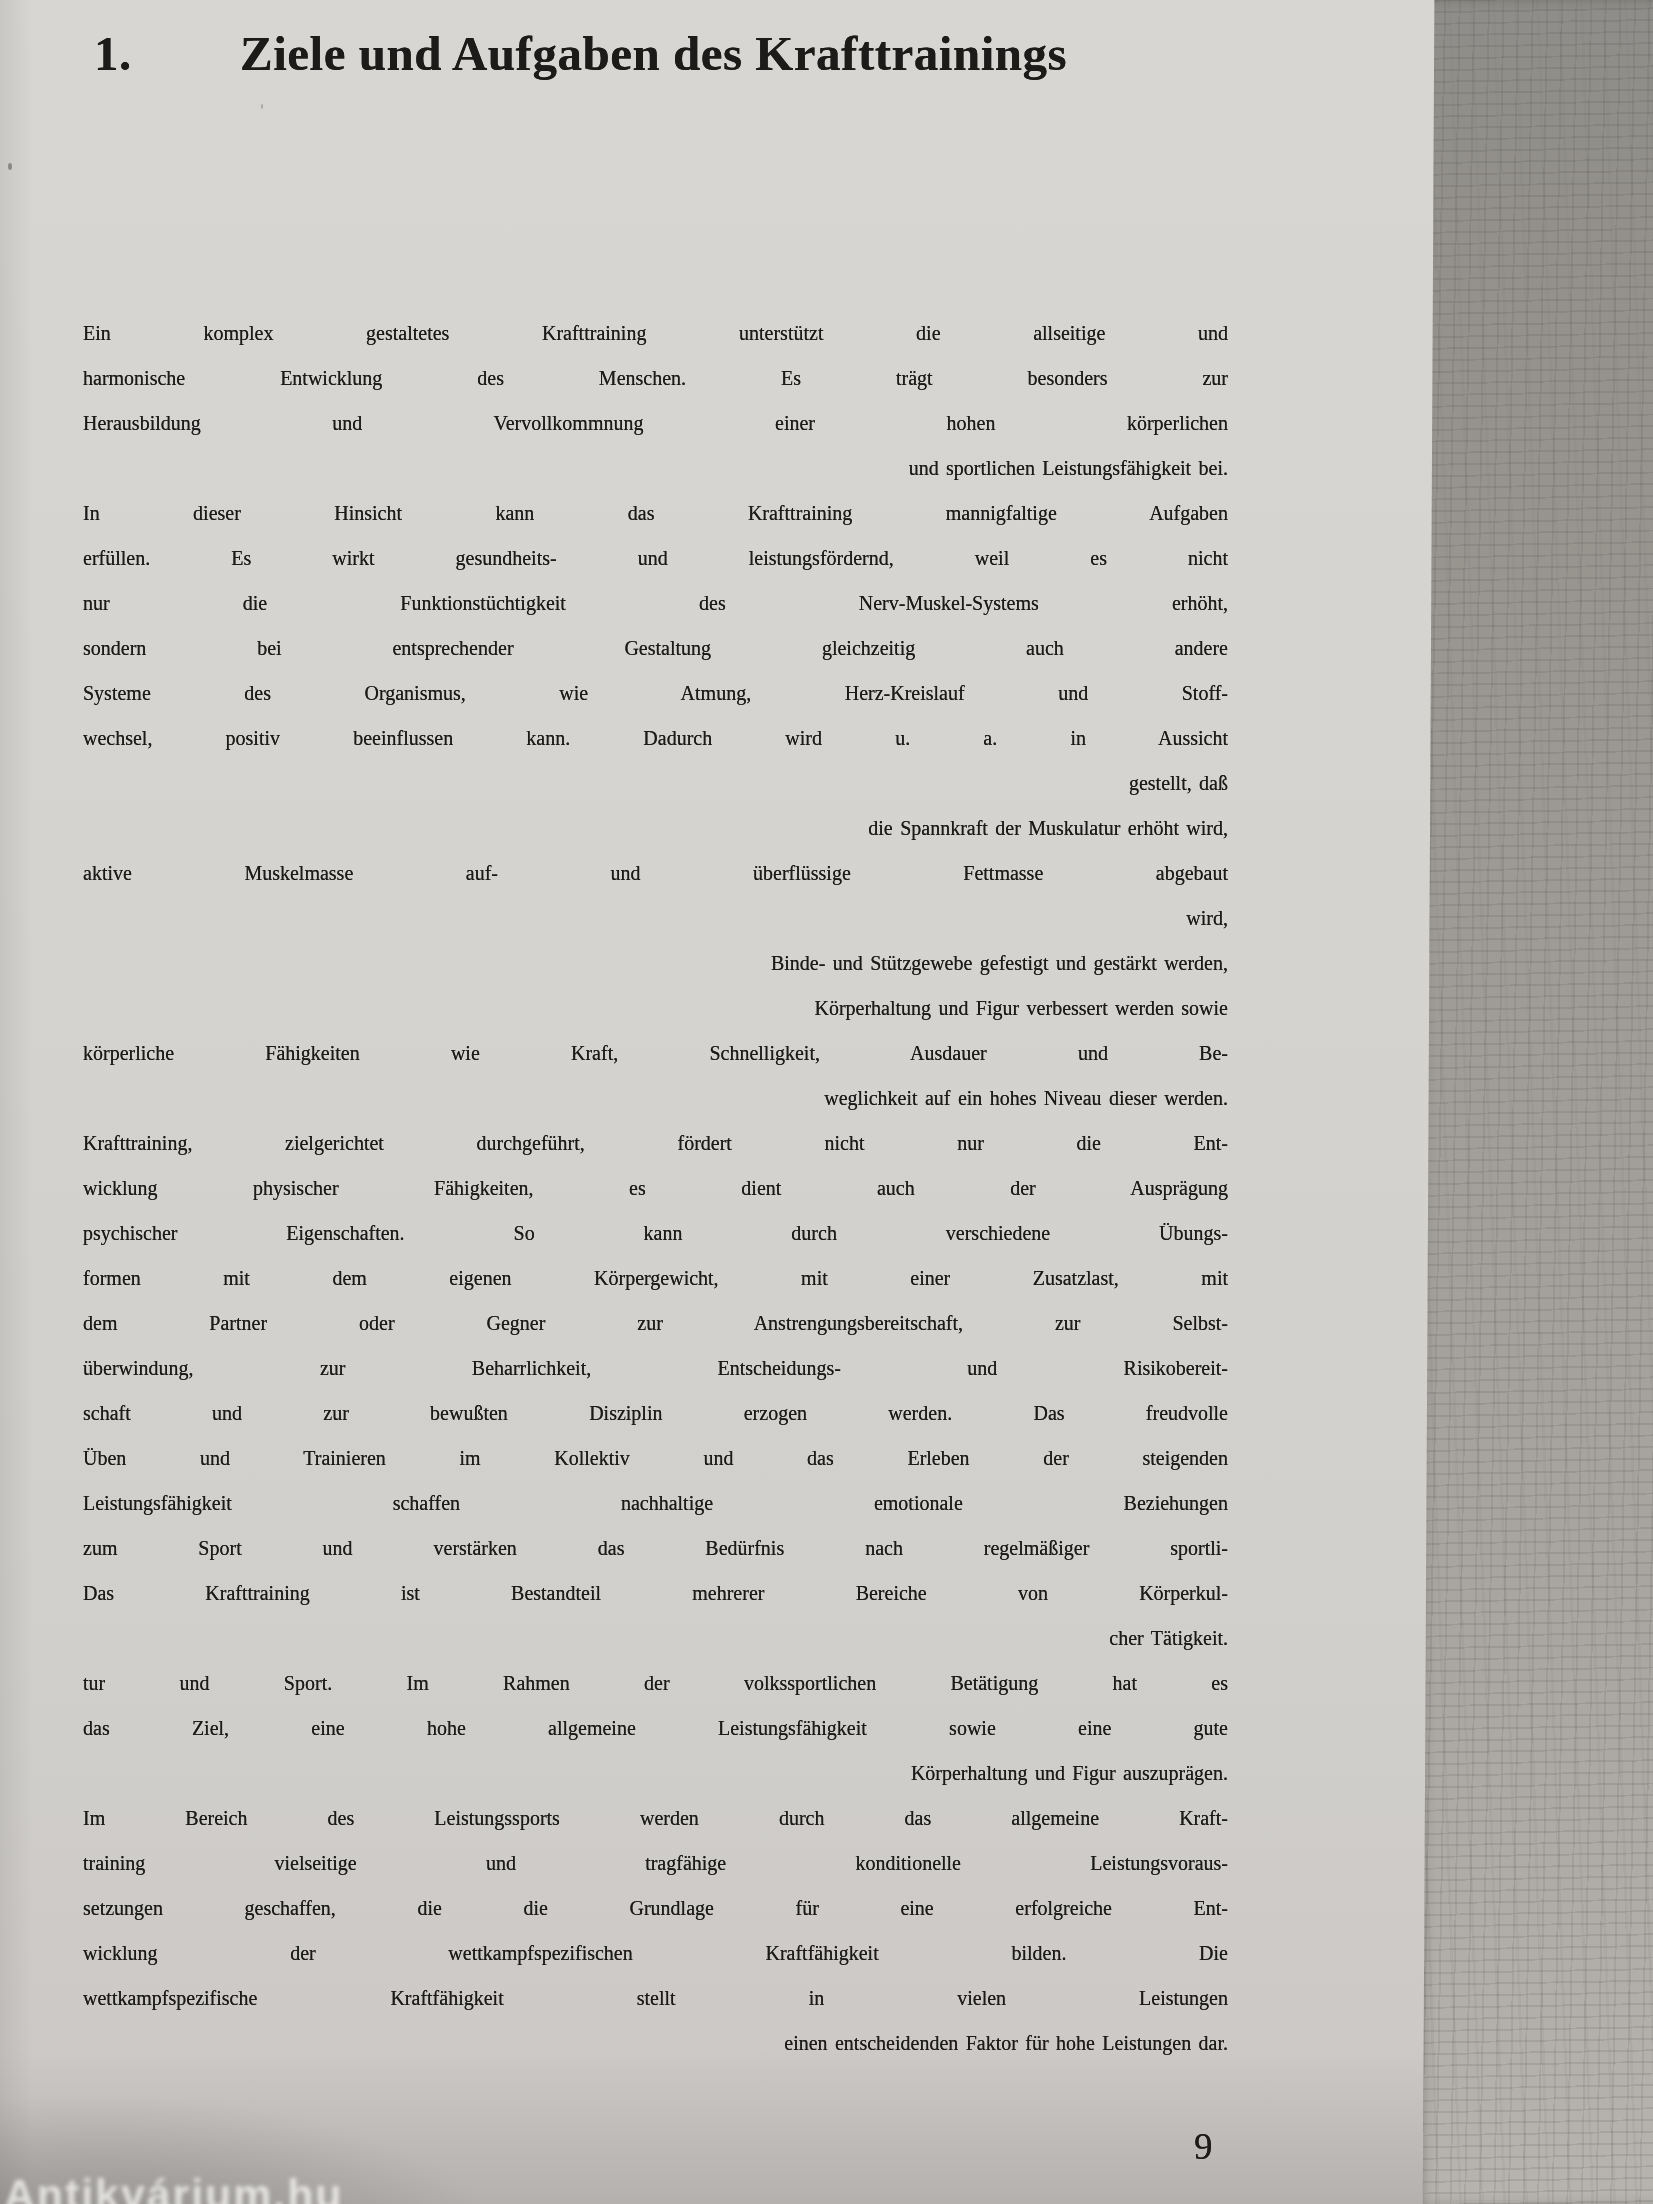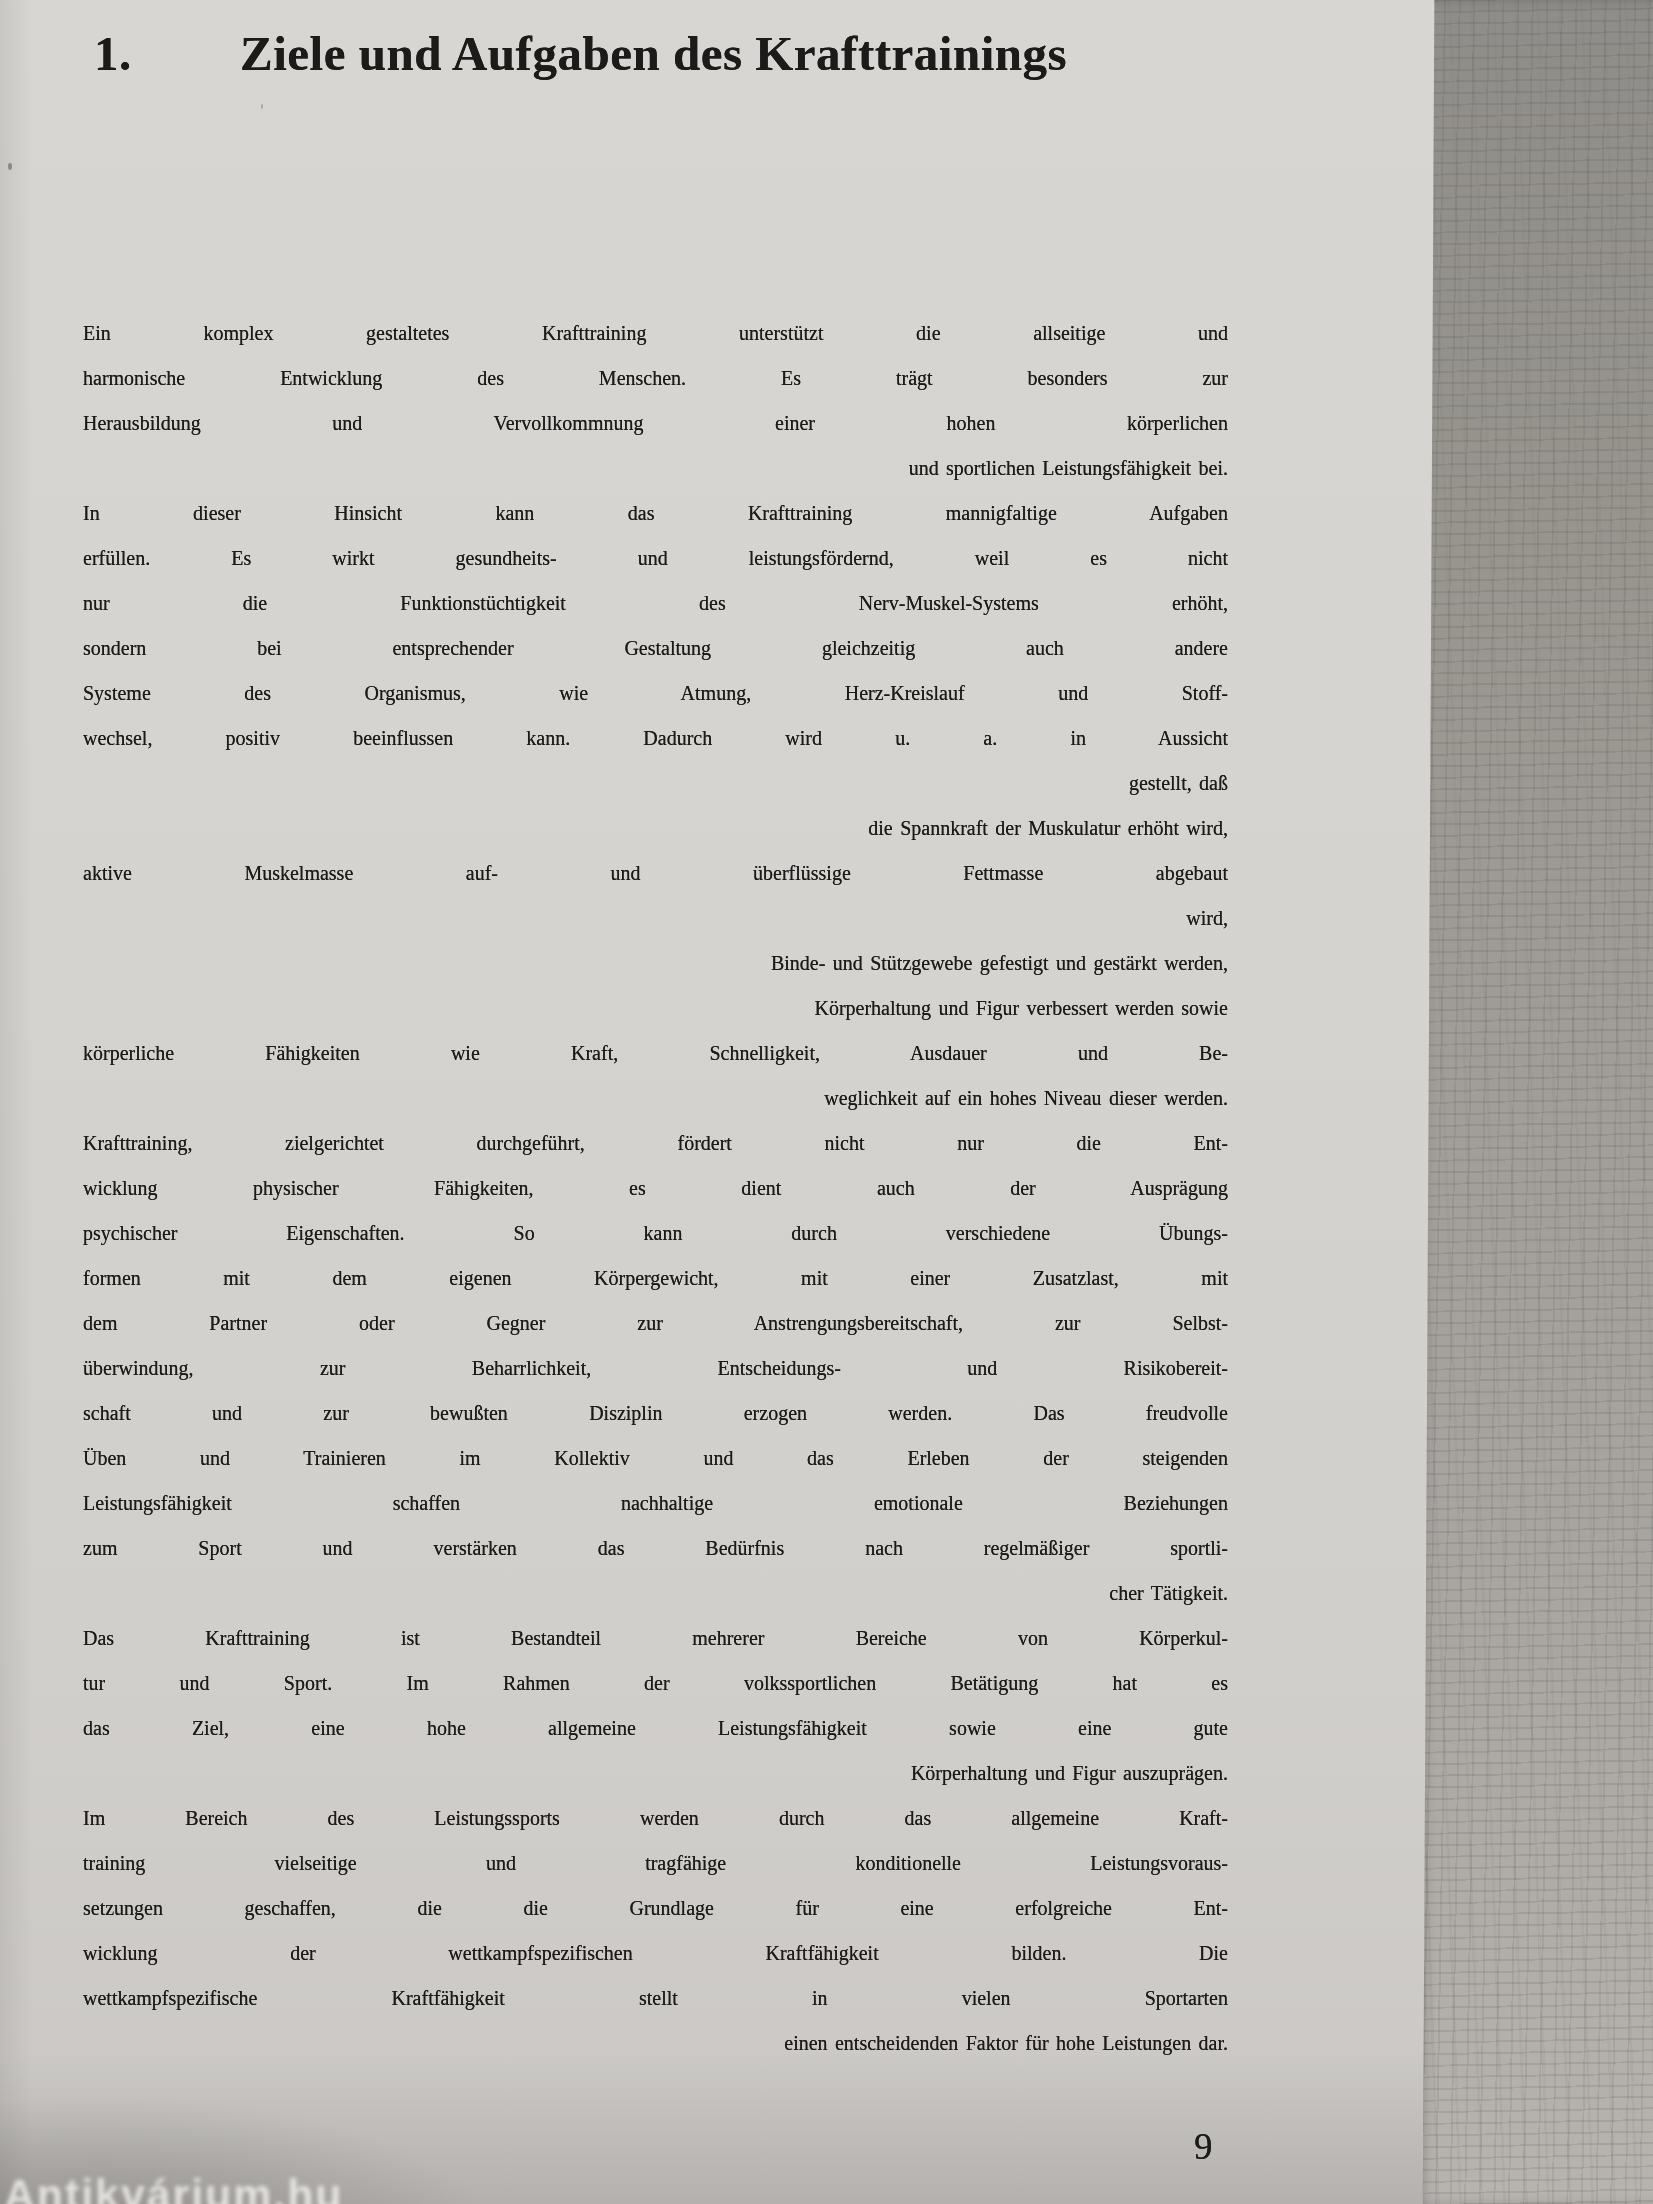--- a/index.html
+++ b/index.html
@@ -131,30 +131,30 @@
       <div class="line j">Krafttraining, zielgerichtet durchgeführt, fördert nicht nur die Ent-</div>
       <div class="line j">wicklung physischer Fähigkeiten, es dient auch der Ausprägung</div>
       <div class="line j">psychischer Eigenschaften. So kann durch verschiedene Übungs-</div>
       <div class="line j">formen mit dem eigenen Körpergewicht, mit einer Zusatzlast, mit</div>
       <div class="line j">dem Partner oder Gegner zur Anstrengungsbereitschaft, zur Selbst-</div>
       <div class="line j">überwindung, zur Beharrlichkeit, Entscheidungs- und Risikobereit-</div>
       <div class="line j">schaft und zur bewußten Disziplin erzogen werden. Das freudvolle</div>
       <div class="line j">Üben und Trainieren im Kollektiv und das Erleben der steigenden</div>
       <div class="line j">Leistungsfähigkeit schaffen nachhaltige emotionale Beziehungen</div>
       <div class="line j">zum Sport und verstärken das Bedürfnis nach regelmäßiger sportli-</div>
+      <div class="line j">Das Krafttraining ist Bestandteil mehrerer Bereiche von Körperkul-</div>
       <div class="line">cher Tätigkeit.</div>
-      <div class="line j">Das Krafttraining ist Bestandteil mehrerer Bereiche von Körperkul-</div>
       <div class="line j">tur und Sport. Im Rahmen der volkssportlichen Betätigung hat es</div>
       <div class="line j">das Ziel, eine hohe allgemeine Leistungsfähigkeit sowie eine gute</div>
       <div class="line">Körperhaltung und Figur auszuprägen.</div>
       <div class="line j">Im Bereich des Leistungssports werden durch das allgemeine Kraft-</div>
       <div class="line j">training vielseitige und tragfähige konditionelle Leistungsvoraus-</div>
       <div class="line j">setzungen geschaffen, die die Grundlage für eine erfolgreiche Ent-</div>
       <div class="line j">wicklung der wettkampfspezifischen Kraftfähigkeit bilden. Die</div>
-      <div class="line j">wettkampfspezifische Kraftfähigkeit stellt in vielen Sportarten</div>
+      <div class="line j">wettkampfspezifische Kraftfähigkeit stellt in vielen Leistungen</div>
       <div class="line">einen entscheidenden Faktor für hohe Leistungen dar.</div>
     </div>
 
   <div class="pageno">9</div>
 
   <div class="watermark">Antikvárium.hu</div>
 
   <div class="speck"></div>
 
   <div class="fore-edge"></div>

